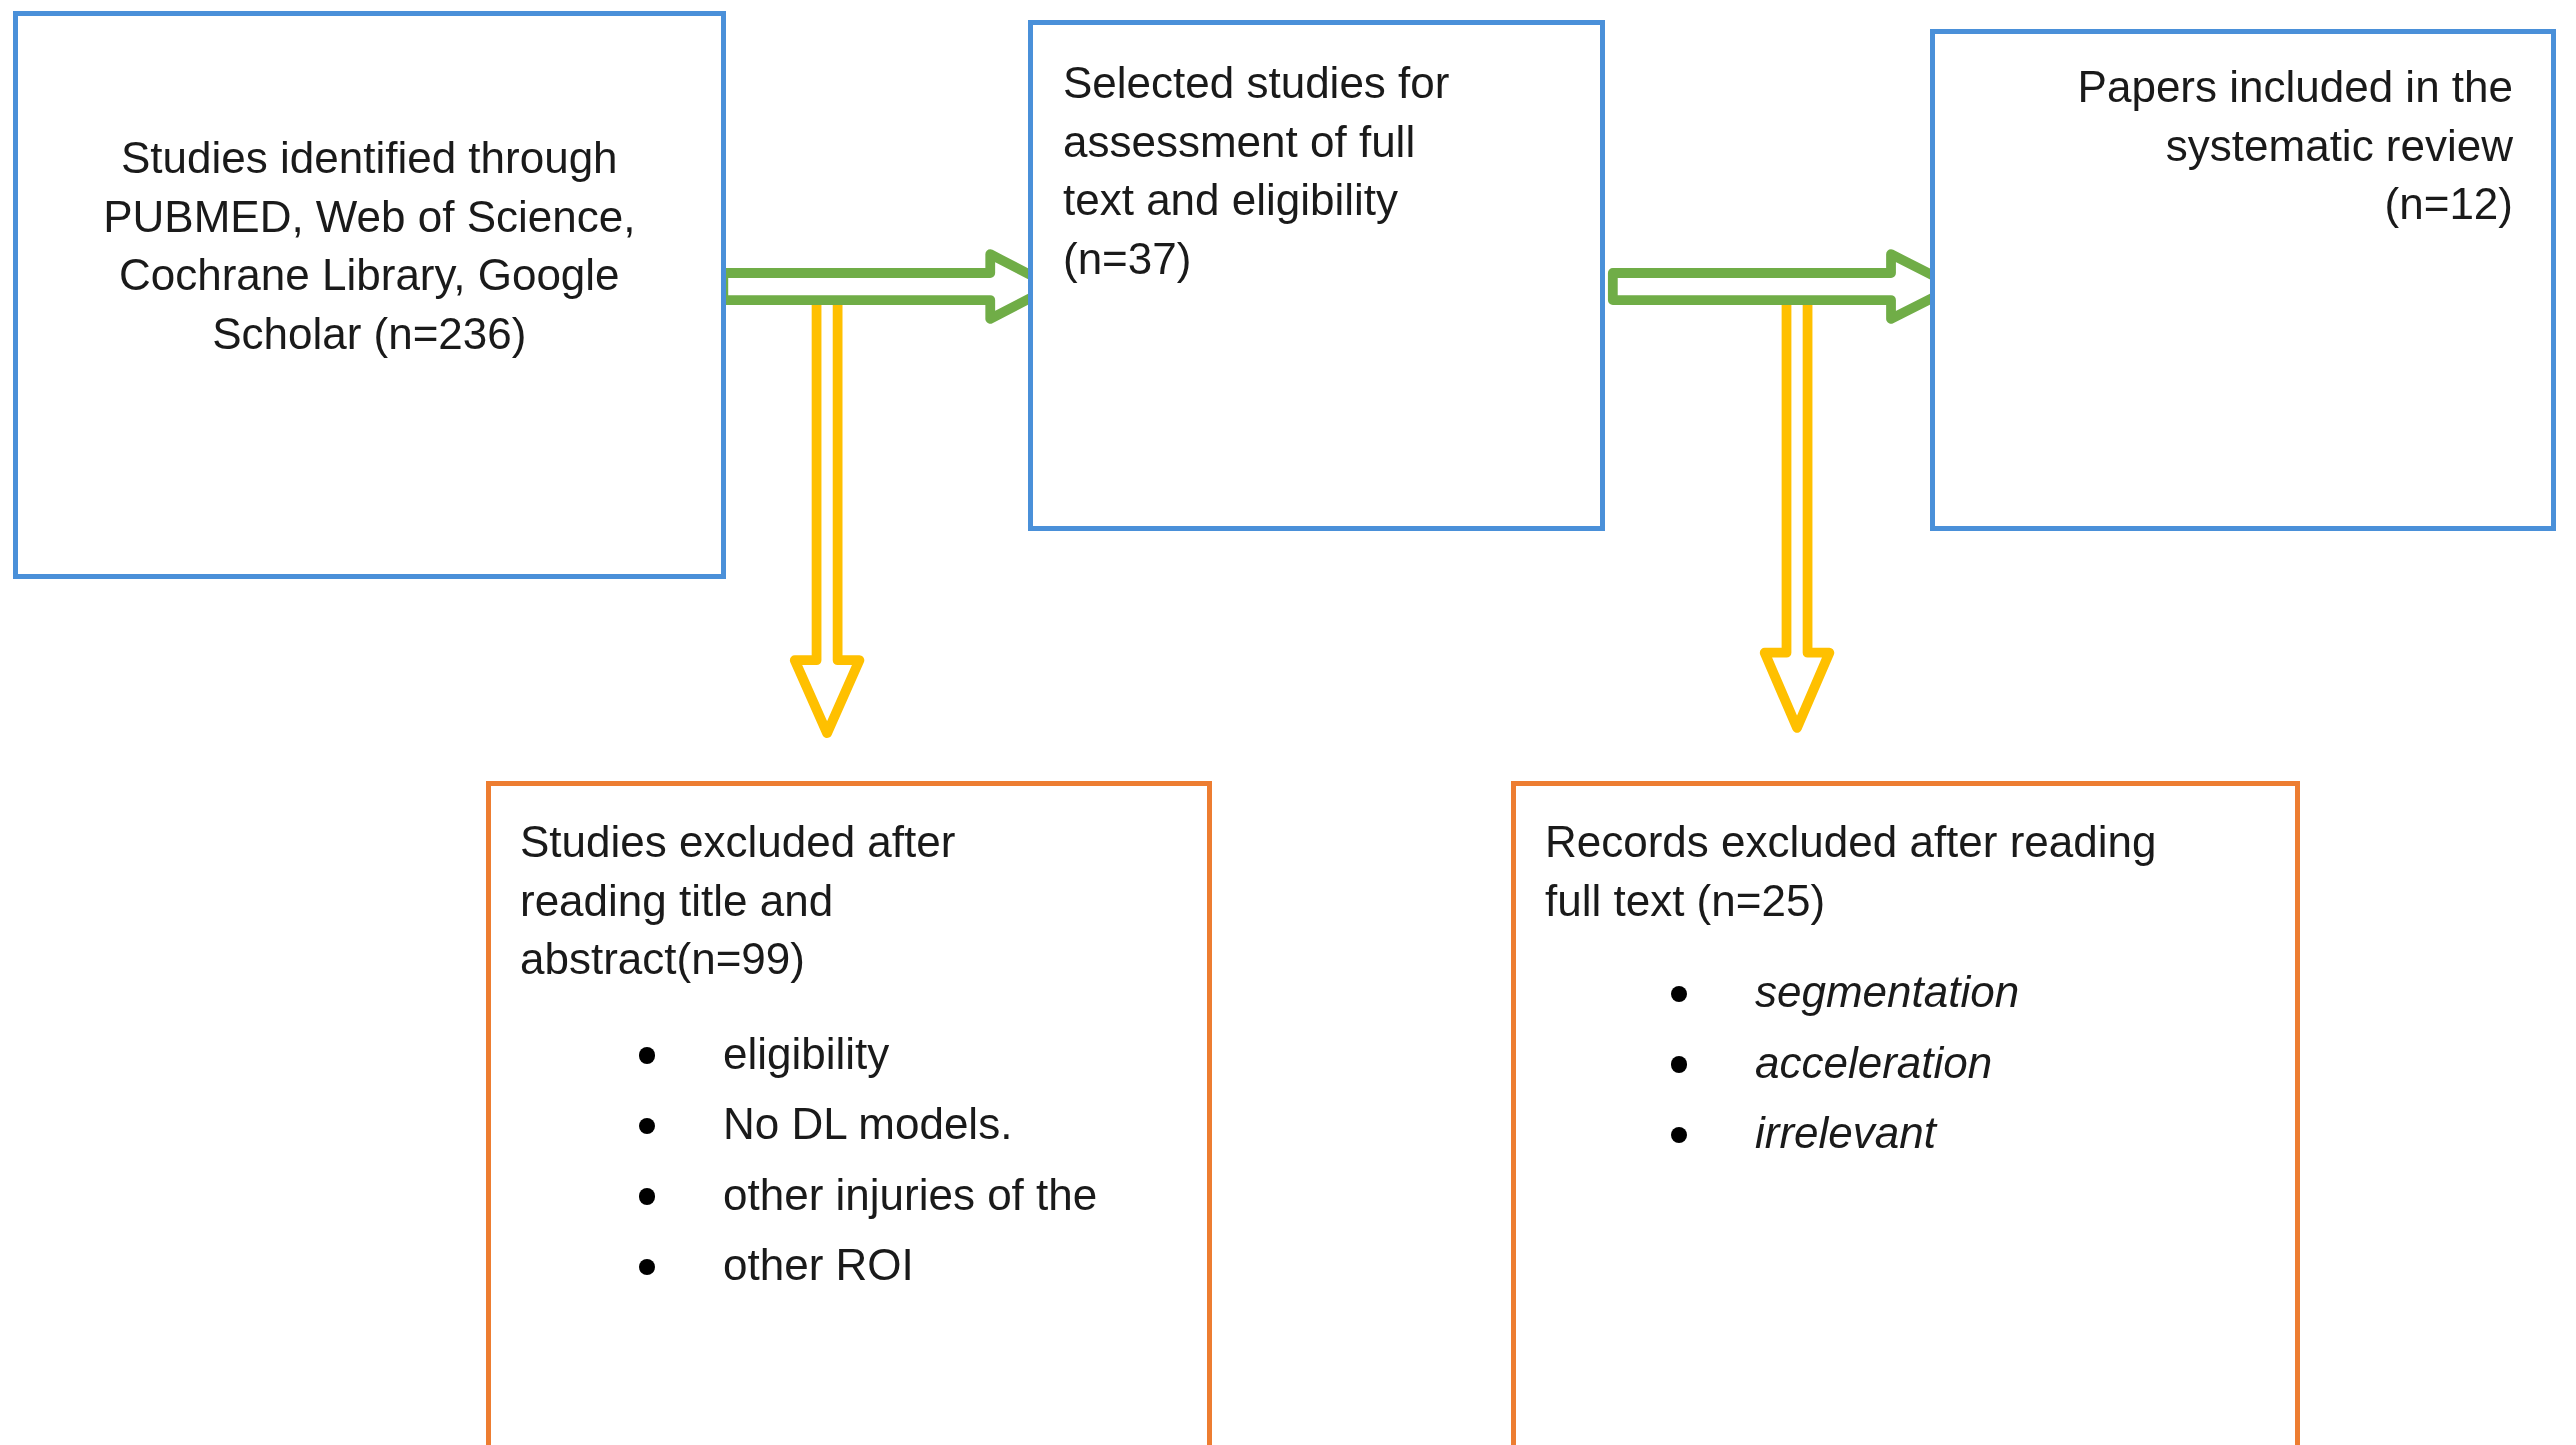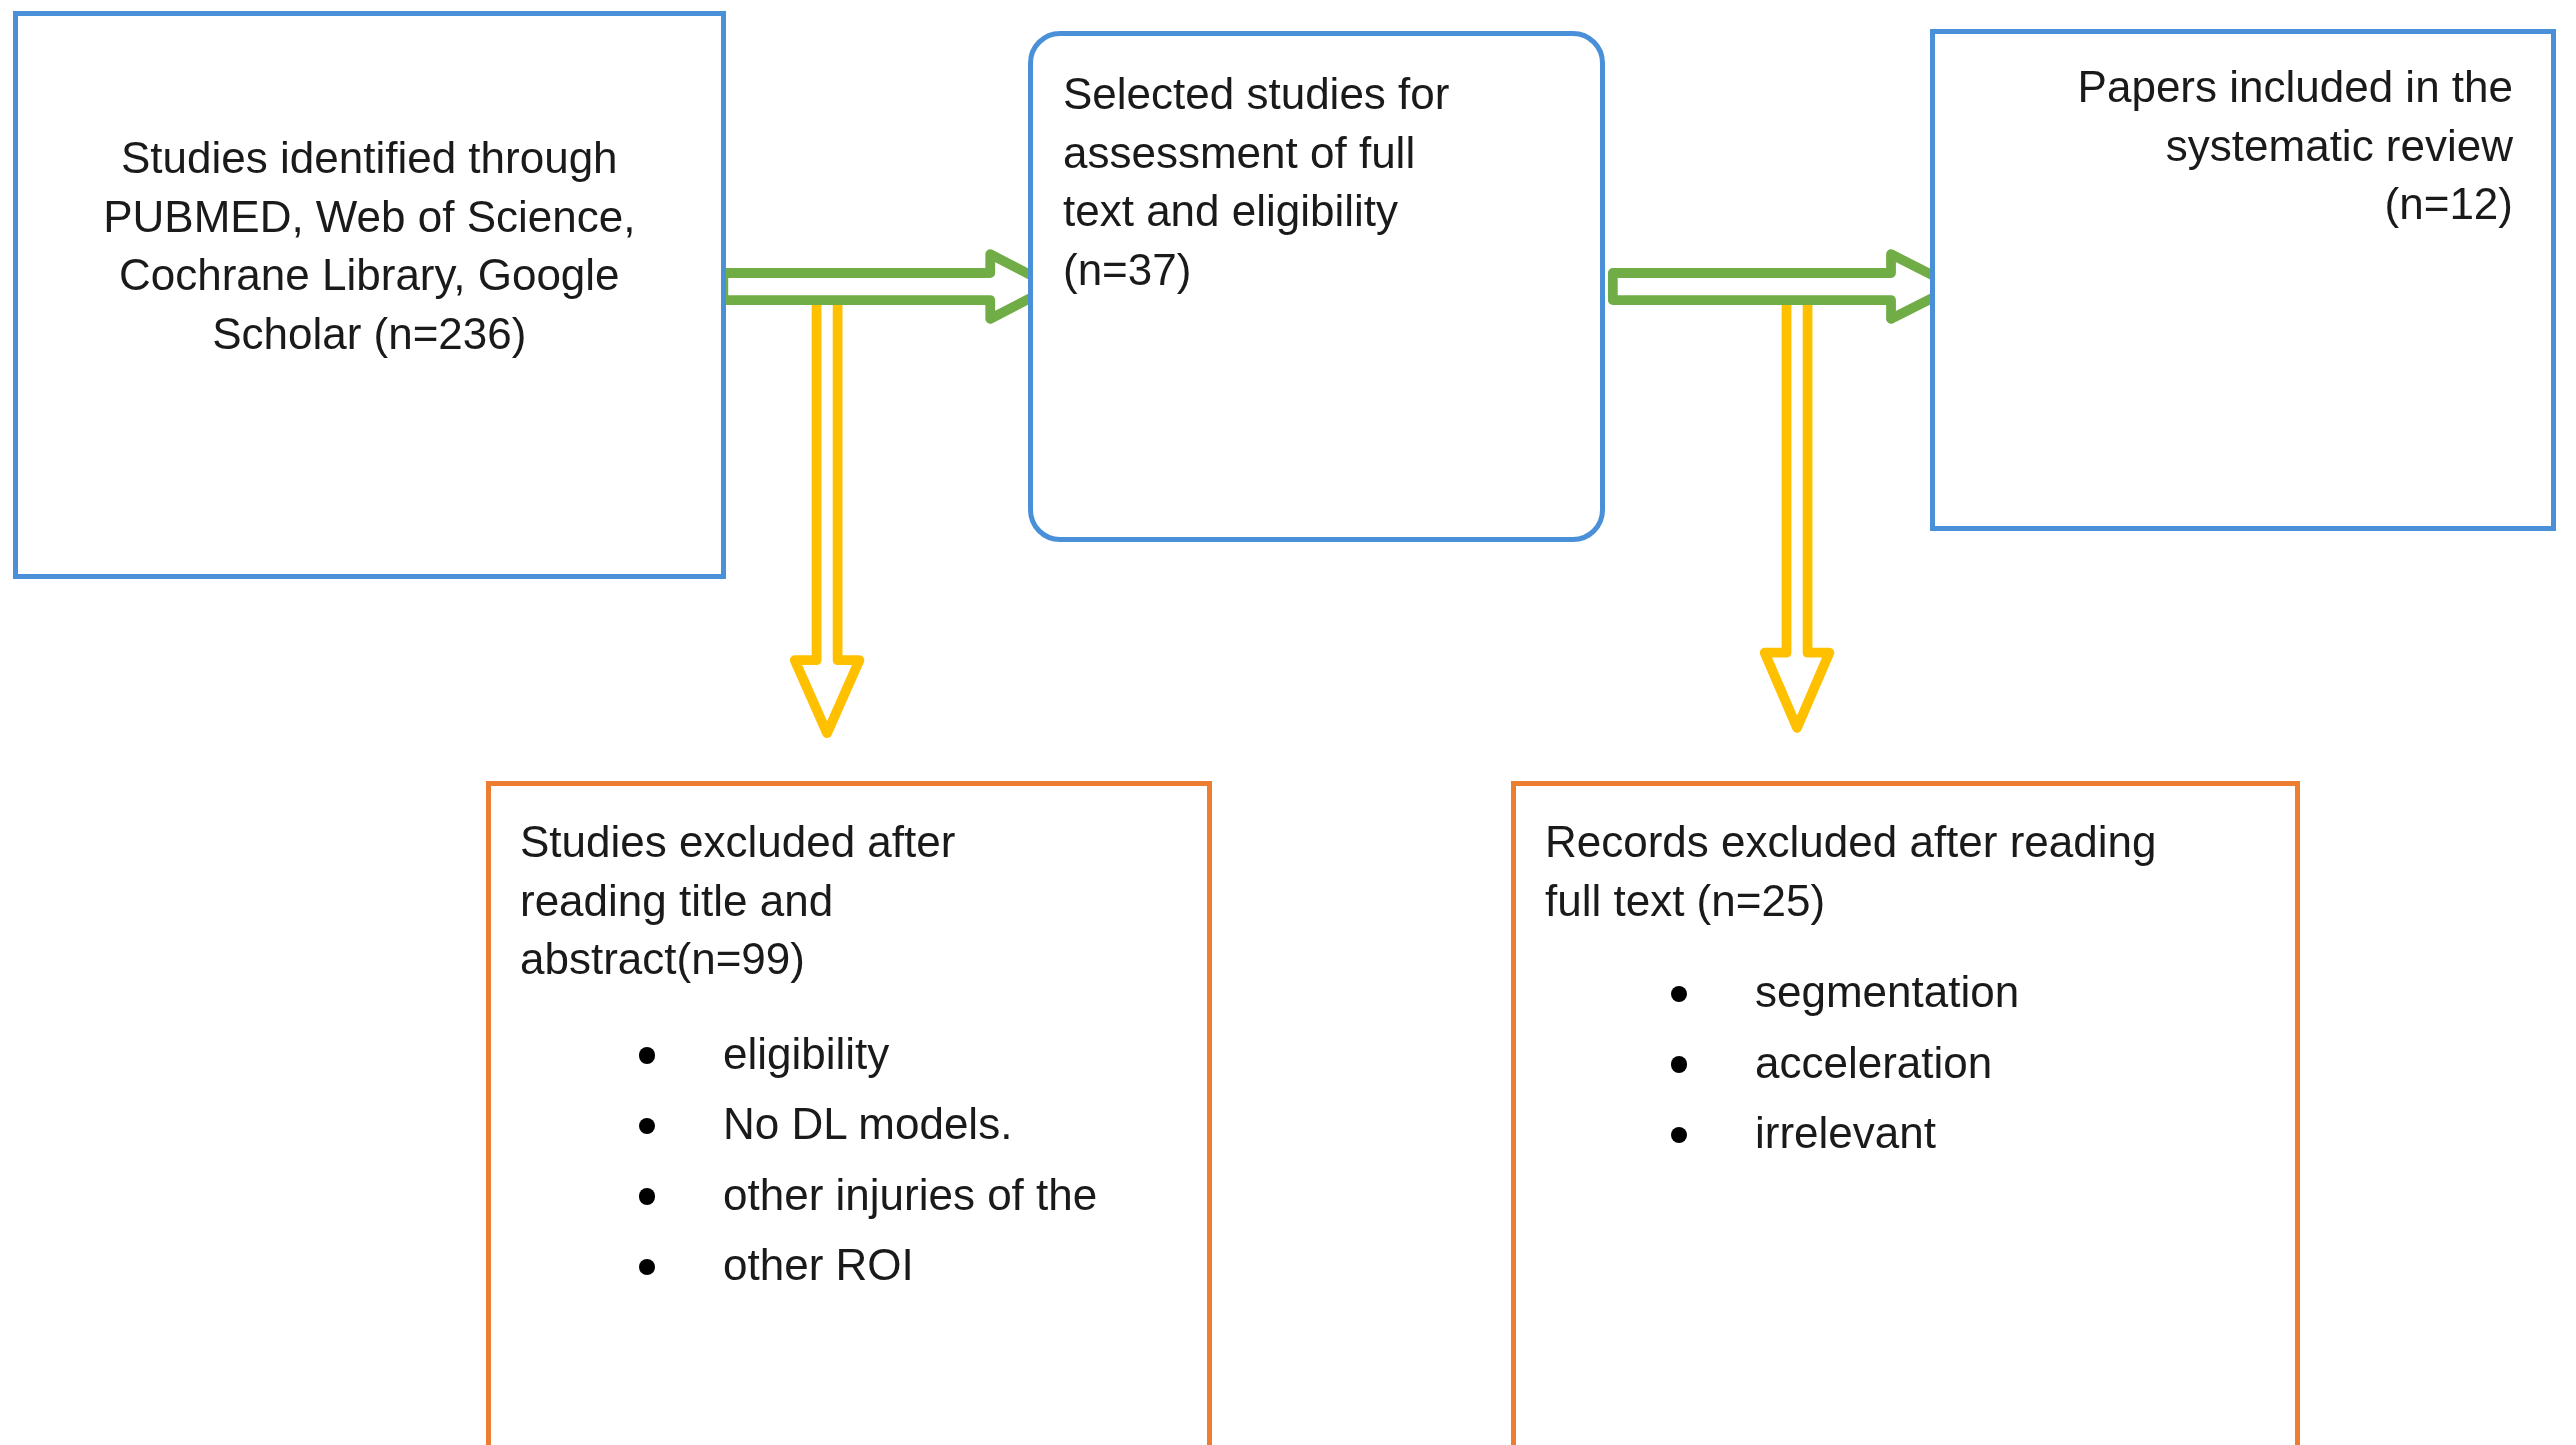--- a/index.html
+++ b/index.html
@@ -57,21 +57,21 @@
     text-align: left;
     padding: 27px 18px 0 29px;
   }
 
   .bullets {
     list-style: none;
     margin: 0;
     padding: 0;
   }
   .no-left .bullets { padding: 36px 0 0 143px; }
-  .no-right .bullets { padding: 33px 0 0 150px; }
+  .no-right .bullets { padding: 33px 0 0 150px; font-style: italic; }
 
   .bullets li {
     position: relative;
     font-size: 44px;
     line-height: 1.33;
     color: #1a1a1a;
     padding-left: 89px;
     margin-bottom: 12px;
   }
   .bullets li::before {
@@ -136,21 +136,21 @@
              L 2145 399 Z" fill="#FFFFFF" stroke="#70AD47" stroke-width="13" stroke-linejoin="round"></path>
   </svg>
 
   <div class="node blue n1" style="left:12.8px; top:11px; width:713px; height:568px;">
     <div class="node-text">Studies identified through
 PUBMED, Web of Science,
 Cochrane Library, Google
 Scholar (n=236)</div>
   </div>
 
-  <div class="node blue n2" style="left:1028px; top:31px; width:577px; height:511px;border-radius:32px;">
+  <div class="node blue n2" style="left:1028px; top:20px; width:577px; height:511px;">
     <div class="node-text"> Selected studies for
 assessment of full
 text and eligibility
 (n=37)</div>
   </div>
 
   <div class="node blue n3" style="left:1930px; top:29px; width:626px; height:502px;">
     <div class="node-text">Papers included in the
 systematic review
 (n=12)</div>

